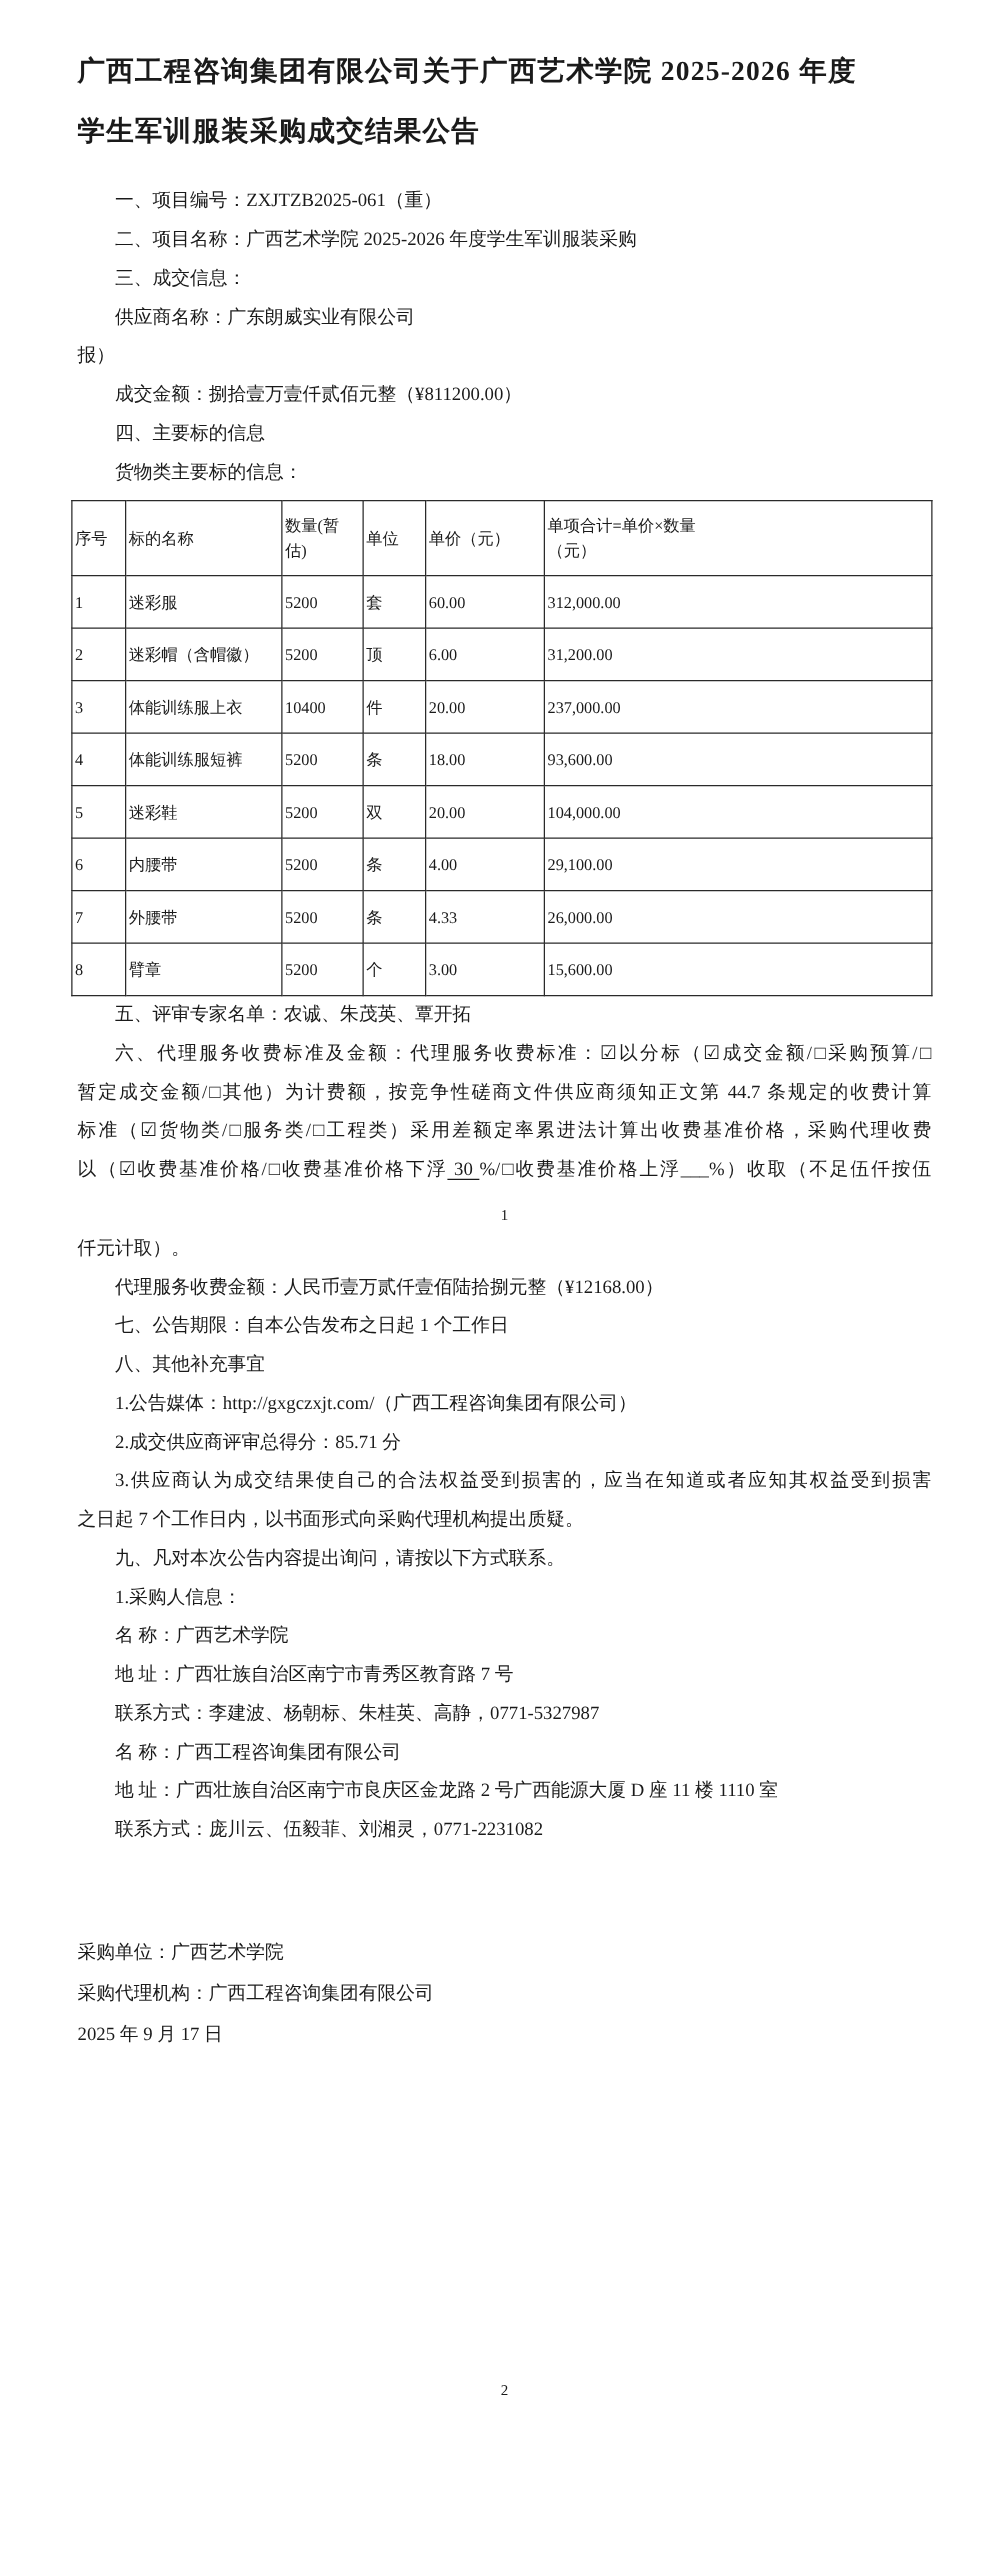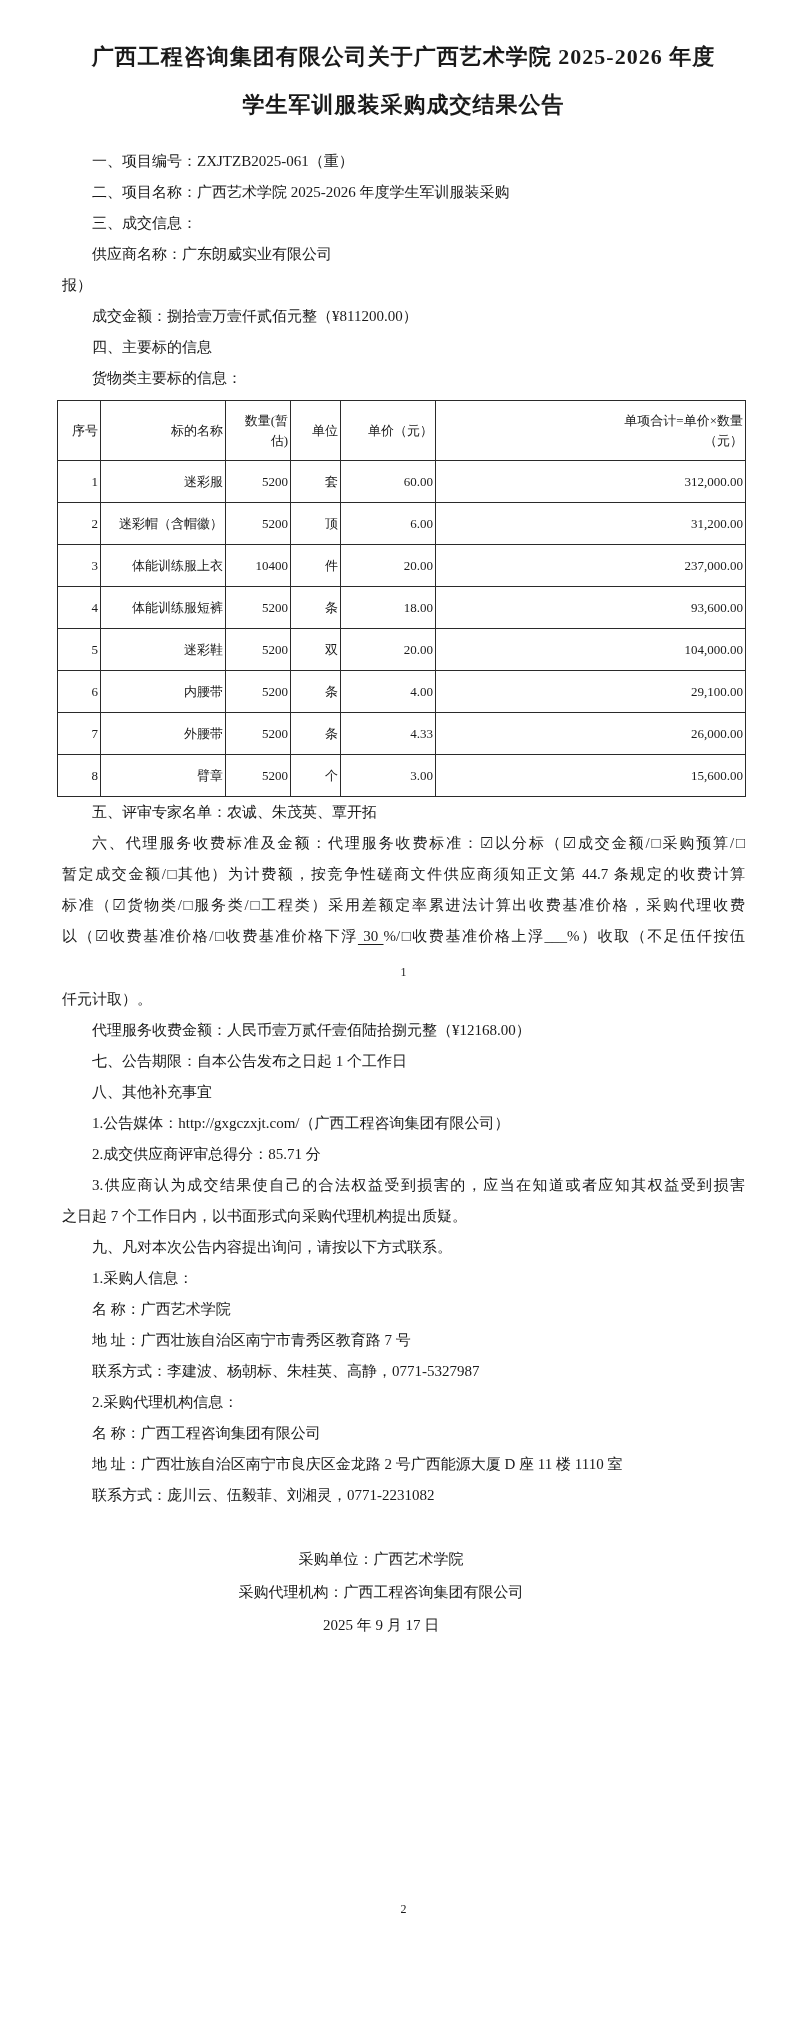--- a/index.html
+++ b/index.html
@@ -4,42 +4,42 @@
 <style>
   * { margin:0; padding:0; box-sizing:border-box; }
   html,body { background:#ffffff; }
   body {
     width:800px; height:2041px; overflow:hidden;
     color:#1a1a1a;
     font-family:"Liberation Serif","DejaVu Serif",serif;
   }
   .doc { padding:33px 55px 0 62px; width:800px; }
   .title {
-    font-size:22px; font-weight:bold; text-align:center;
+    font-size:22px; font-weight:bold; text-align:left;
     line-height:48px; letter-spacing:1px;
   }
   .body-start { margin-top:17px; }
   .ln { font-size:15px; line-height:31px; text-align:justify; }
   .ind { text-indent:2em; }
   .jl { text-align-last:justify; }
   .u { text-decoration:underline; text-underline-offset:3px; }
   table.goods {
     border-collapse:collapse; table-layout:fixed;
     width:688px; margin-left:-5px; margin-top:6px;
-    font-size:13px; text-align:right; color:#1a1a1a;
+    font-size:13px; text-align:left; color:#1a1a1a;
   }
   table.goods th, table.goods td {
     border:1px solid #2a2a2a; font-weight:normal;
     vertical-align:middle; padding:0 2px; overflow:hidden;
   }
   table.goods thead th { height:60px; line-height:20px; }
   table.goods tbody td { height:42px; }
   .pn { text-align:center; font-size:12px; line-height:24px; margin-top:8px; }
   .pn2 { margin-top:255px; }
-  .footer { margin-top:32px; text-align:center; padding-right:45px; }
+  .footer { margin-top:66px; text-align:left; padding-right:45px; }
   .footer .fln { font-size:15px; line-height:33px; }
 </style>
 </head>
 <body>
 
 <div class="doc">
 
   <div class="title">广西工程咨询集团有限公司关于广西艺术学院 2025-2026 年度</div>
   <div class="title">学生军训服装采购成交结果公告</div>
 
@@ -156,21 +156,20 @@
   <div class="ln ind">八、其他补充事宜</div>
   <div class="ln ind">1.公告媒体：http://gxgczxjt.com/（广西工程咨询集团有限公司）</div>
   <div class="ln ind">2.成交供应商评审总得分：85.71 分</div>
   <div class="ln ind jl">3.供应商认为成交结果使自己的合法权益受到损害的，应当在知道或者应知其权益受到损害</div>
   <div class="ln">之日起 7 个工作日内，以书面形式向采购代理机构提出质疑。</div>
   <div class="ln ind">九、凡对本次公告内容提出询问，请按以下方式联系。</div>
   <div class="ln ind">1.采购人信息：</div>
   <div class="ln ind">名 称：广西艺术学院</div>
   <div class="ln ind">地 址：广西壮族自治区南宁市青秀区教育路 7 号</div>
   <div class="ln ind">联系方式：李建波、杨朝标、朱桂英、高静，0771-5327987</div>
-  <div class="ln ind">2.采购代理机构信息：</div>
   <div class="ln ind">名 称：广西工程咨询集团有限公司</div>
   <div class="ln ind">地 址：广西壮族自治区南宁市良庆区金龙路 2 号广西能源大厦 D 座 11 楼 1110 室</div>
   <div class="ln ind">联系方式：庞川云、伍毅菲、刘湘灵，0771-2231082</div>
 
   <div class="footer">
     <div class="fln">采购单位：广西艺术学院</div>
     <div class="fln">采购代理机构：广西工程咨询集团有限公司</div>
     <div class="fln">2025 年 9 月 17 日</div>
   </div>
 

